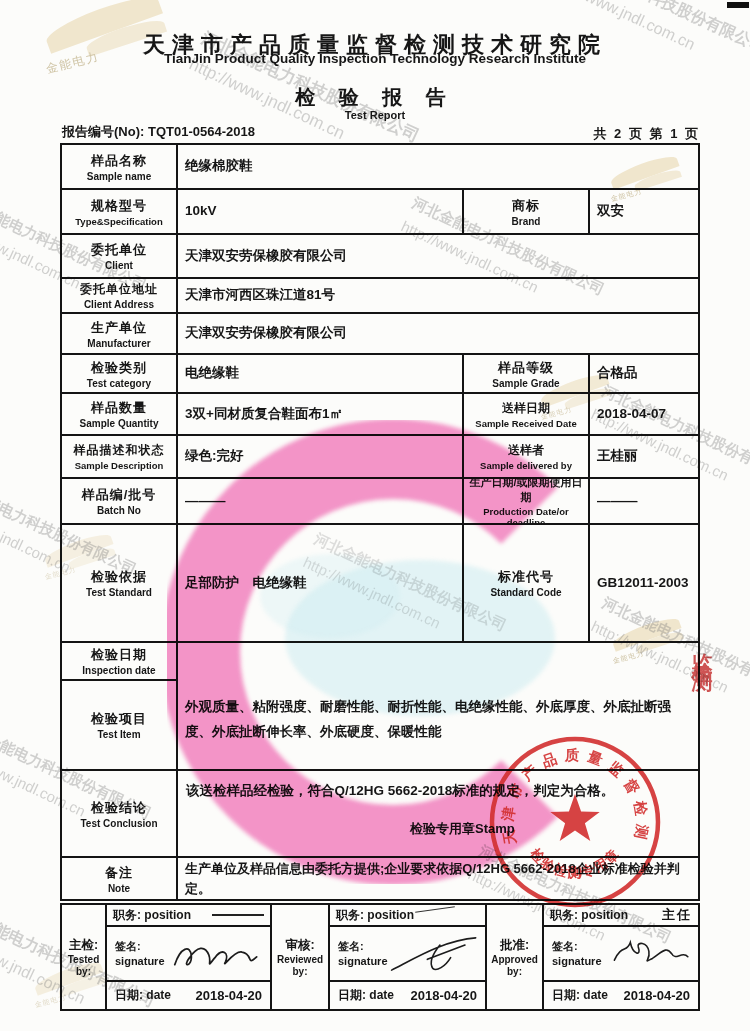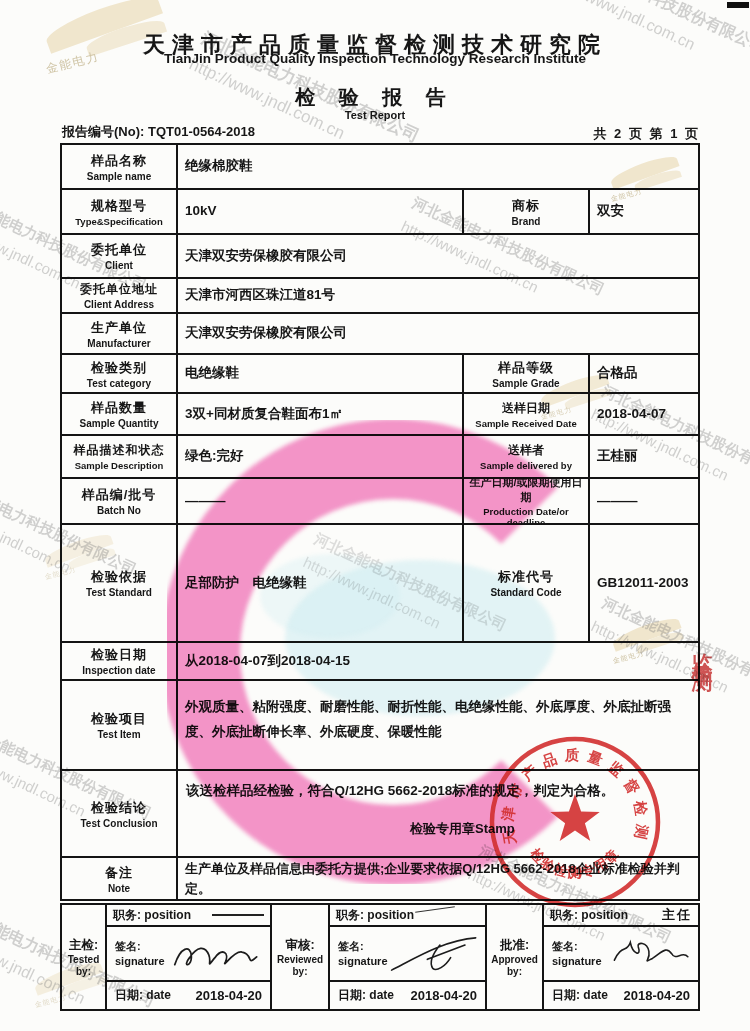--- a/index.html
+++ b/index.html
@@ -216,21 +216,20 @@
     <div class="cell lab cS r10">
         <span class="cn">标准代号</span>
         <span class="en">Standard Code</span>
       </div>
     <div class="cell val cS2 r10 nr">GB12011-2003</div>
 
     <div class="cell lab cL r11">
         <span class="cn">检验日期</span>
         <span class="en">Inspection date</span>
       </div>
-    <div class="cell val cV r11 nr">从2018-04-07到2018-04-15</div>
 
     <div class="cell lab cL r12">
         <span class="cn">检验项目</span>
         <span class="en">Test Item</span>
       </div>
     <div class="cell val cV r12 nr itemval">外观质量、粘附强度、耐磨性能、耐折性能、电绝缘性能、外底厚度、外底扯断强度、外底扯断伸长率、外底硬度、保暖性能</div>
 
     <div class="cell lab cL r13">
         <span class="cn">检验结论</span>
         <span class="en">Test Conclusion</span>

